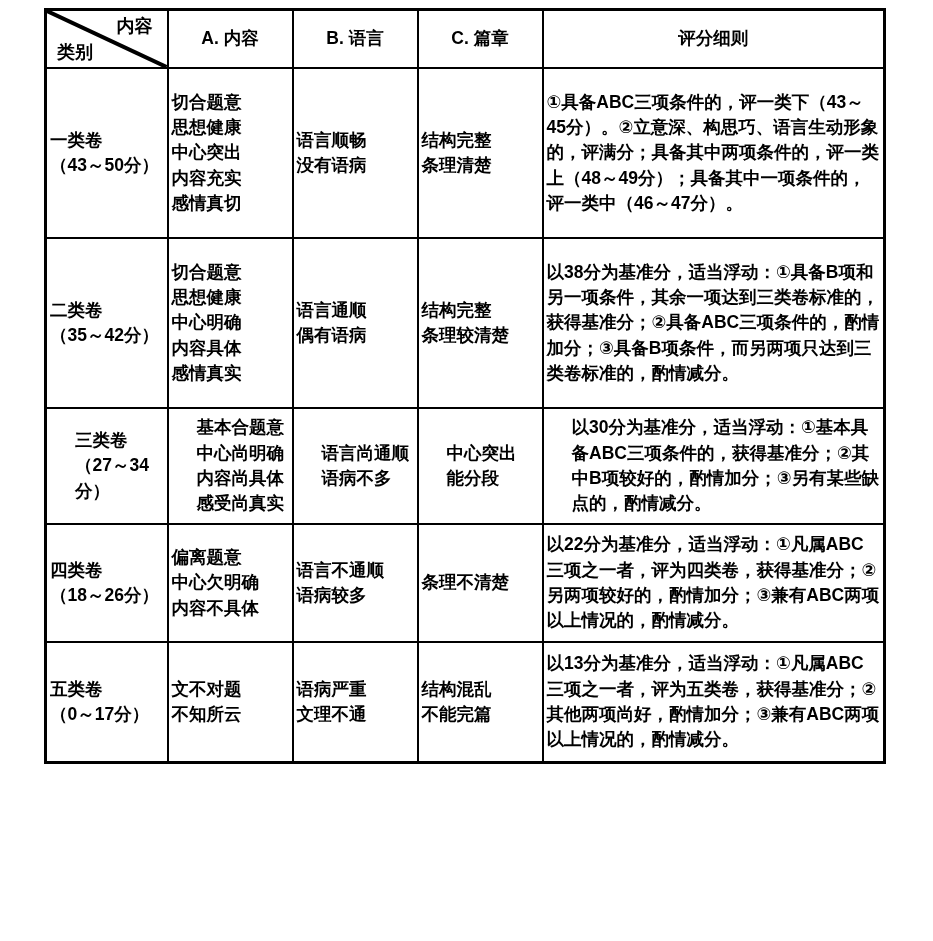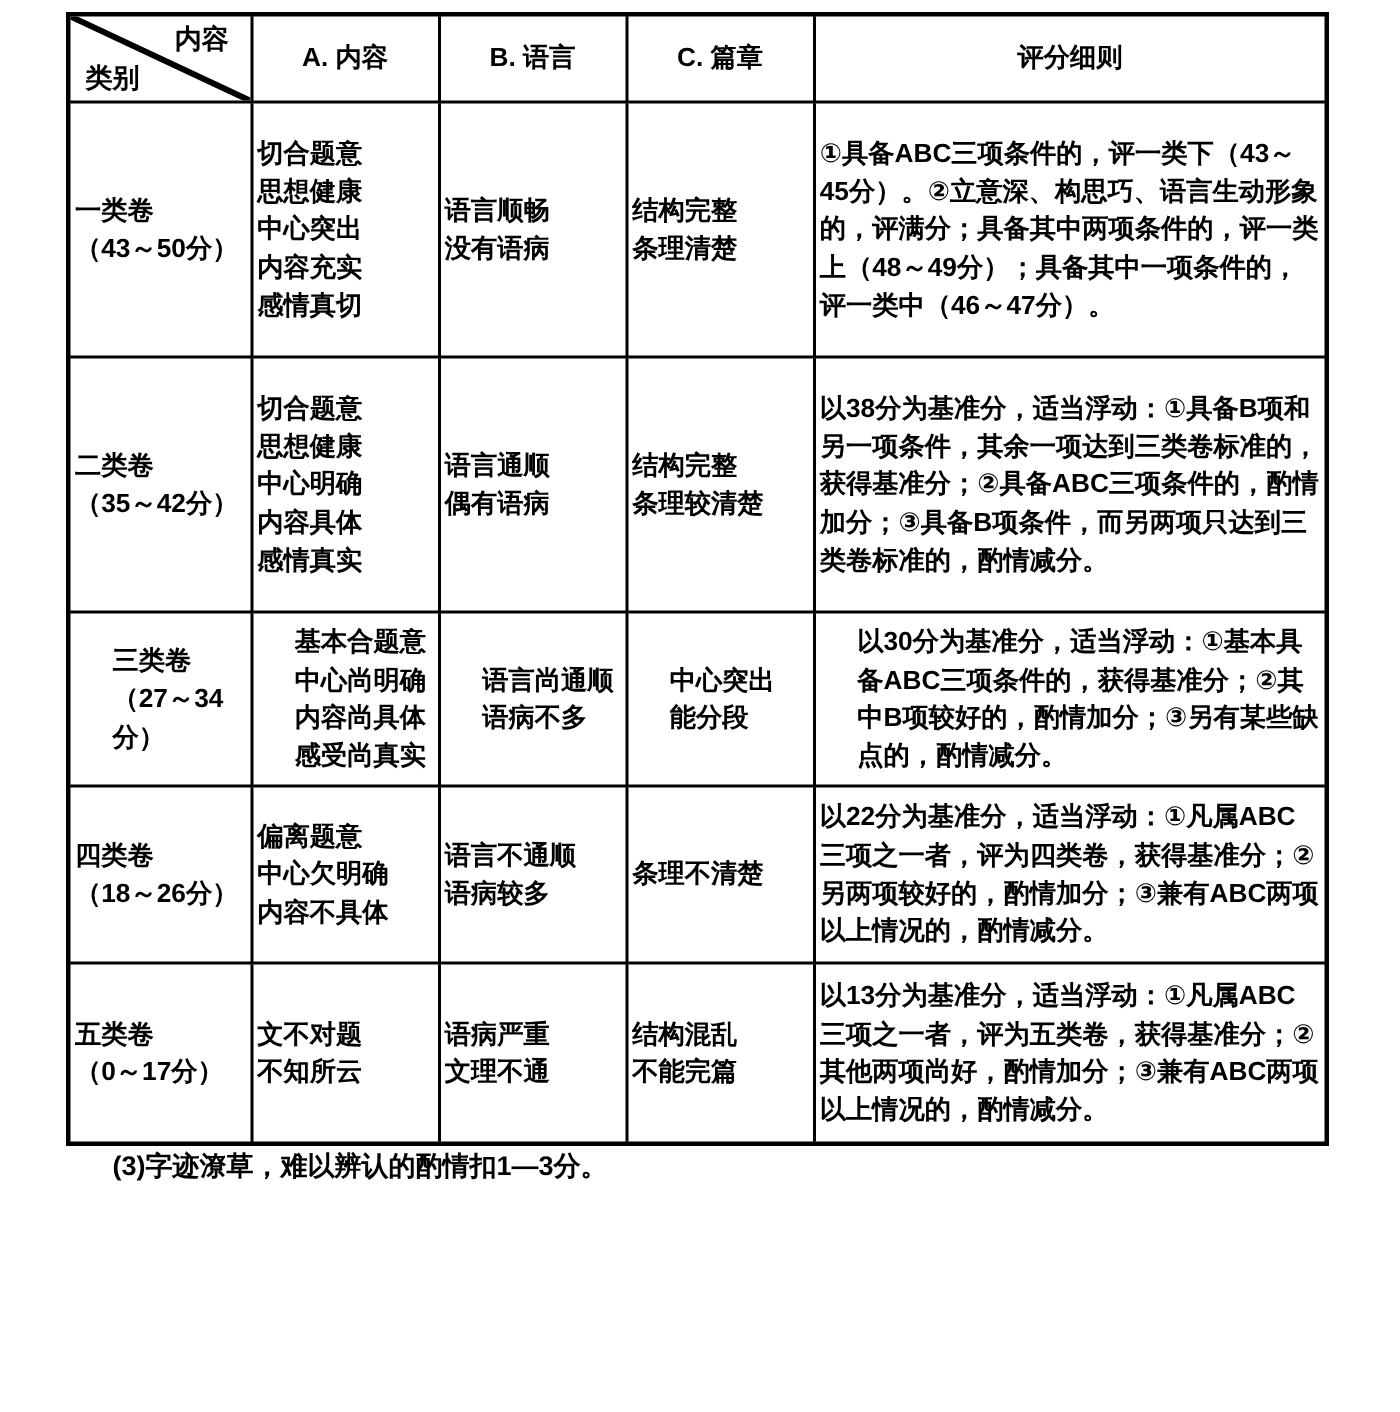--- a/index.html
+++ b/index.html
@@ -183,16 +183,13 @@
     <td class="multi">语病严重
 文理不通</td>
     <td class="multi">结构混乱
 不能完篇</td>
     <td class="detail-cell">以13分为基准分，适当浮动：①凡属ABC三项之一者，评为五类卷，获得基准分；②其他两项尚好，酌情加分；③兼有ABC两项以上情况的，酌情减分。</td>
   </tr>
 </tbody>
   </table>
 
 <div class="notes">
-  <div class="note-line note-indent">
-    <span>(3)字迹潦草，难以辨认的酌情扣1—3分。</span>
-  </div>
 </div>
 
 </body></html>

